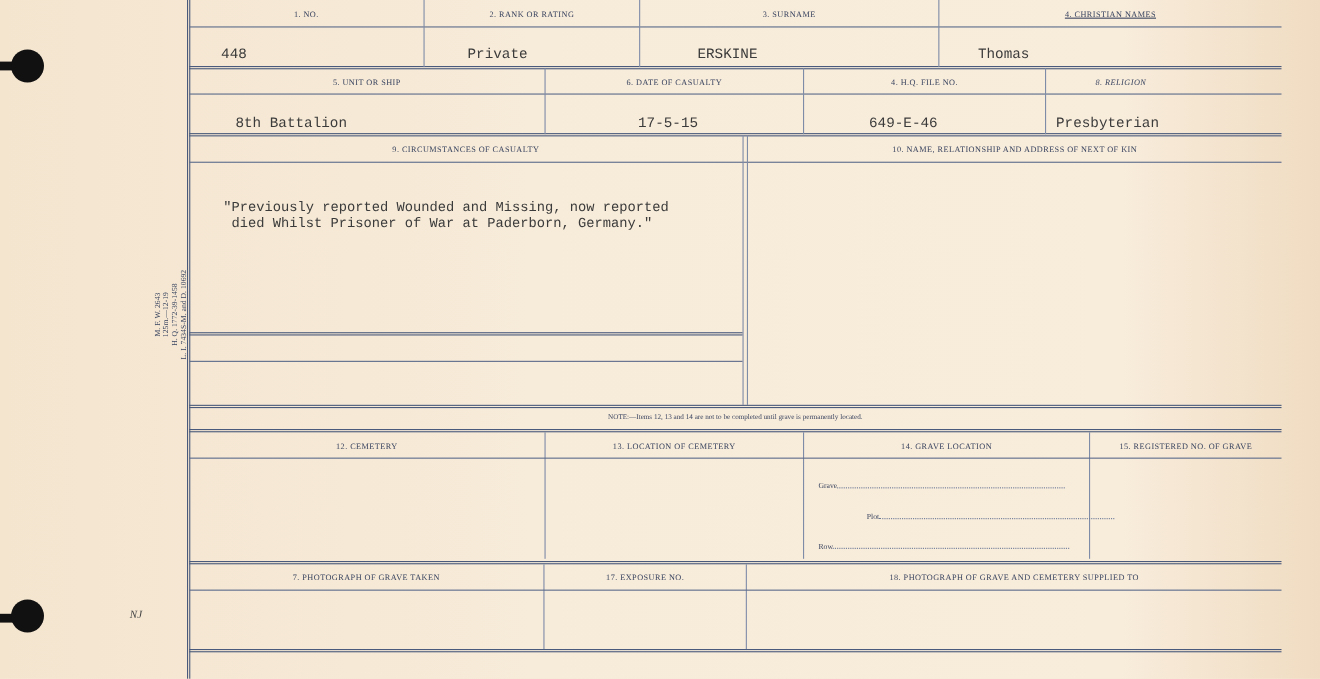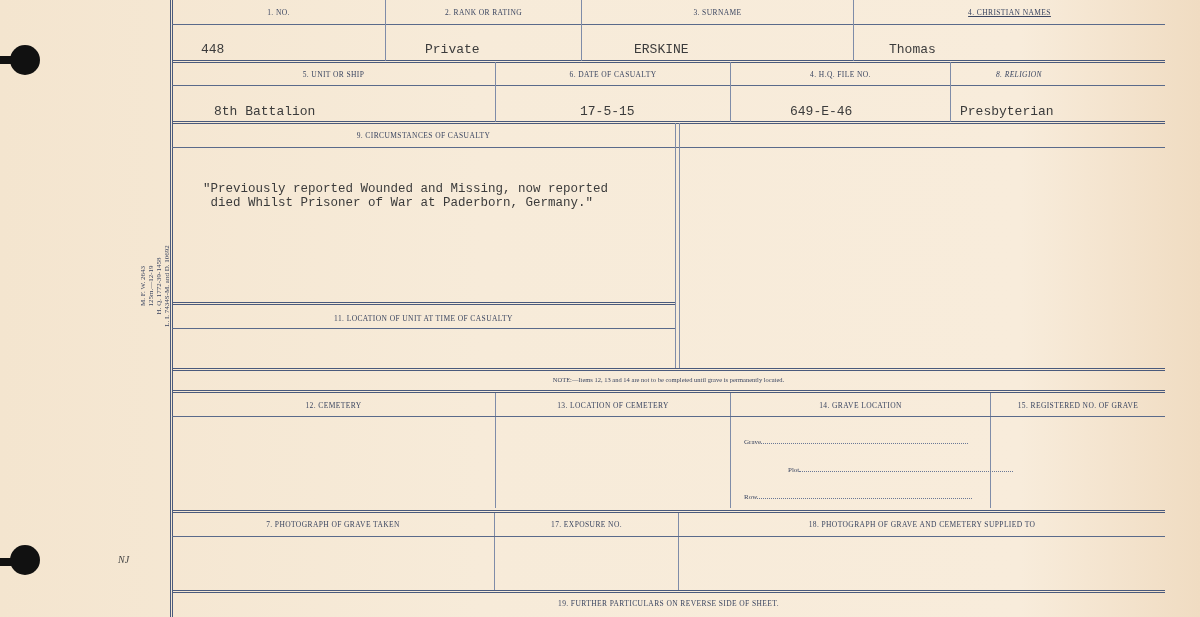--- a/index.html
+++ b/index.html
@@ -86,25 +86,25 @@
   <div class="val" style="left:201px;top:104px;margin-left:13px;">8th Battalion</div>
   <div class="val" style="left:580px;top:104px;">17-5-15</div>
   <div class="val" style="left:790px;top:104px;">649-E-46</div>
   <div class="val" style="left:960px;top:104px;">Presbyterian</div>
 
   <div class="hl" style="left:172px;top:147px;width:993px;"></div>
   <div class="vl" style="left:675px;top:123px;height:245px;"></div>
   <div class="vl" style="left:679px;top:123px;height:245px;"></div>
 
   <div class="lbl" style="left:172px;top:131px;width:503px;">9. CIRCUMSTANCES OF CASUALTY</div>
+  <div class="lbl" style="left:680px;top:131px;width:485px;">10. NAME, RELATIONSHIP AND ADDRESS OF NEXT OF KIN</div>
   <div class="circ">"Previously reported Wounded and Missing, now reported
  died Whilst Prisoner of War at Paderborn, Germany."</div>
 
   <div class="hl dbl" style="left:172px;top:302px;width:503px;"></div>
-  <div class="lbl" style="left:172px;top:314px;width:503px;">11. LOCATION OF UNIT AT TIME OF CASUALTY</div>
   <div class="hl" style="left:172px;top:328px;width:503px;"></div>
 
   <div class="hl dbl" style="left:172px;top:368px;width:993px;"></div>
   <div class="lbl" style="left:172px;top:376px;width:993px;font-size:6.5px;letter-spacing:0;">NOTE:—Items 12, 13 and 14 are not to be completed until grave is permanently located.</div>
   <div class="hl dbl" style="left:172px;top:390px;width:993px;"></div>
 
   <div class="vl" style="left:495px;top:393px;height:115px;"></div>
   <div class="vl" style="left:730px;top:393px;height:115px;"></div>
   <div class="vl" style="left:990px;top:393px;height:115px;"></div>
   <div class="lbl" style="left:172px;top:401px;width:323px;">12. CEMETERY</div>
@@ -119,14 +119,13 @@
 
   <div class="hl dbl" style="left:172px;top:510px;width:993px;"></div>
   <div class="vl" style="left:494px;top:513px;height:77px;"></div>
   <div class="vl" style="left:678px;top:513px;height:77px;"></div>
   <div class="lbl" style="left:172px;top:520px;width:322px;">7. PHOTOGRAPH OF GRAVE TAKEN</div>
   <div class="lbl" style="left:495px;top:520px;width:183px;">17. EXPOSURE NO.</div>
   <div class="lbl" style="left:679px;top:520px;width:486px;">18. PHOTOGRAPH OF GRAVE AND CEMETERY SUPPLIED TO</div>
   <div class="hl" style="left:172px;top:536px;width:993px;"></div>
 
   <div class="hl dbl" style="left:172px;top:590px;width:993px;"></div>
-  <div class="lbl" style="left:172px;top:599px;width:993px;">19. FURTHER PARTICULARS ON REVERSE SIDE OF SHEET.</div>
 </div>
 
 </body></html>

